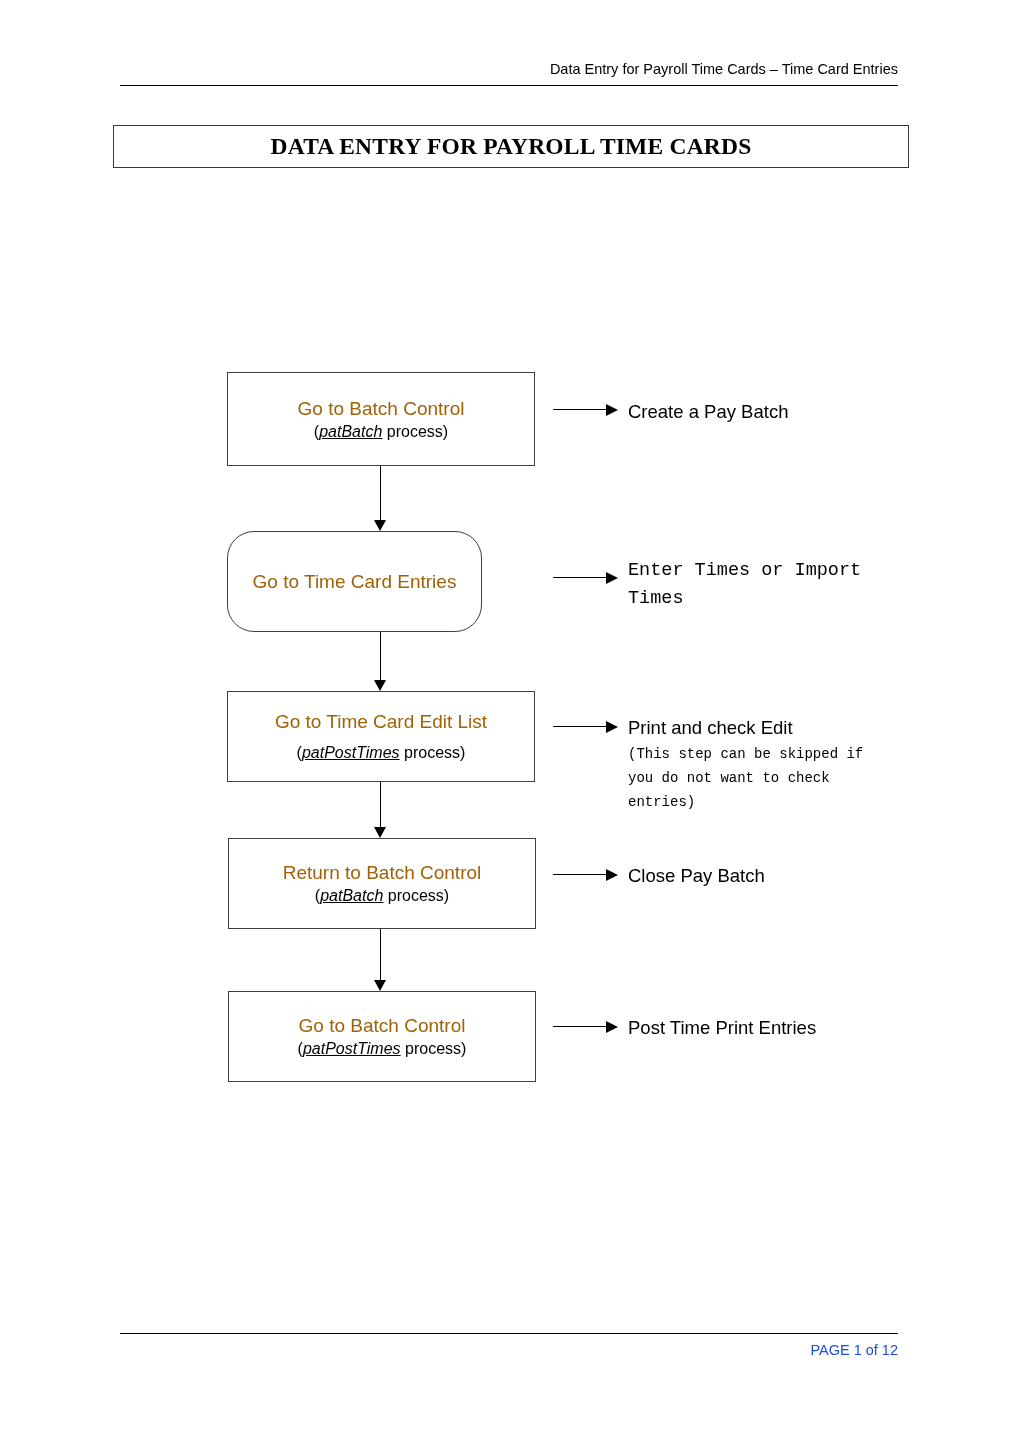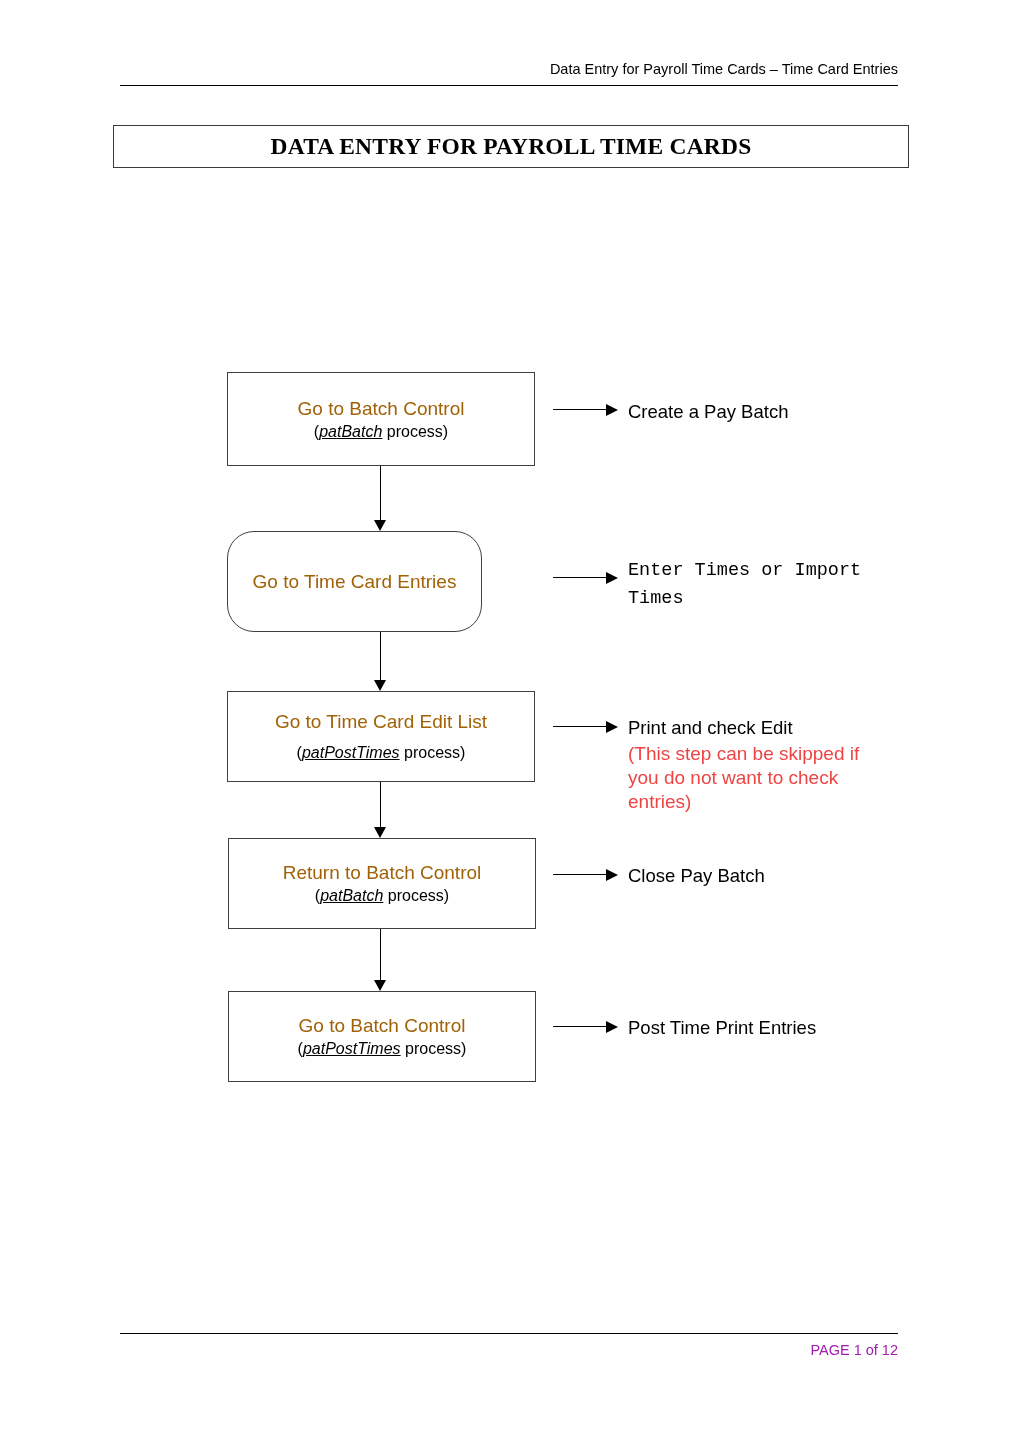--- a/index.html
+++ b/index.html
@@ -170,23 +170,24 @@
     position: absolute;
     left: 628px;
     width: 262px;
   }
   .side-label .label-main {
     font-size: 18.5px;
     line-height: 28px;
     color: #000;
   }
   .side-label .label-note {
-    font-size: 19px;
+    font-size: 14px;
     line-height: 24px;
-    color: #ef4444;
+    color: #000000;
+    font-family: Liberation Mono, monospace;
   }
   #sl-1 { top: 398px; }
   #sl-2 { top: 557px; font-family: Liberation Mono, monospace; }
   #sl-3 { top: 714px; }
   #sl-4 { top: 862px; }
   #sl-5 { top: 1014px; }
 
   
   .footer-rule {
     position: absolute;
@@ -197,21 +198,21 @@
     border-top: 1.2px solid #000;
   }
   .footer-text {
     position: absolute;
     left: 120px;
     top: 1340px;
     width: 778px;
     text-align: right;
     font-size: 14.5px;
     line-height: 20px;
-    color: #a21caf;
+    color: #1d4ed8;
     white-space: nowrap;
   }
 </style>
 </head>
 <body>
 
 <div id="page">
 
   <div class="header-text">Data Entry for Payroll Time Cards – Time Card Entries</div>
   <div class="header-rule"></div>

